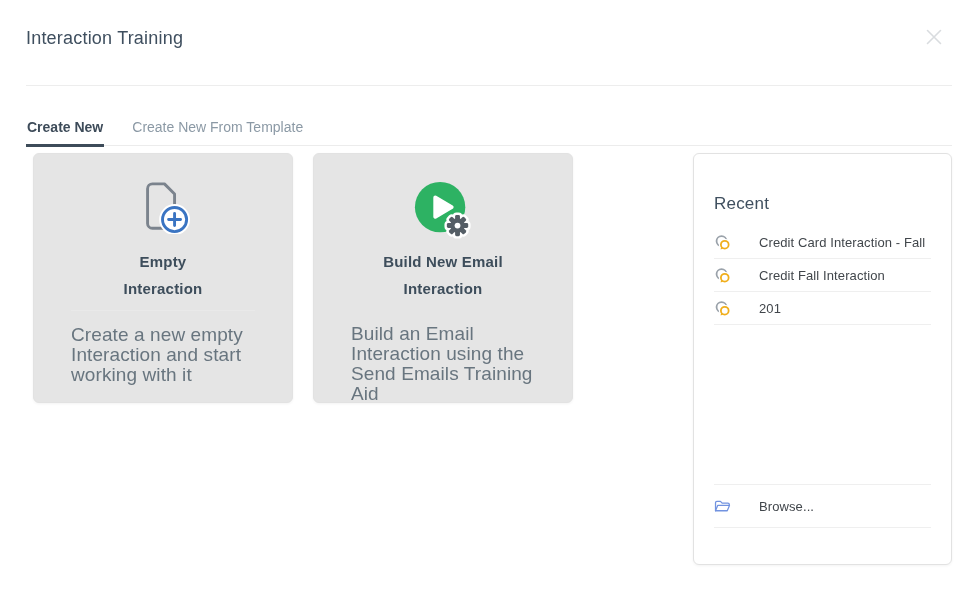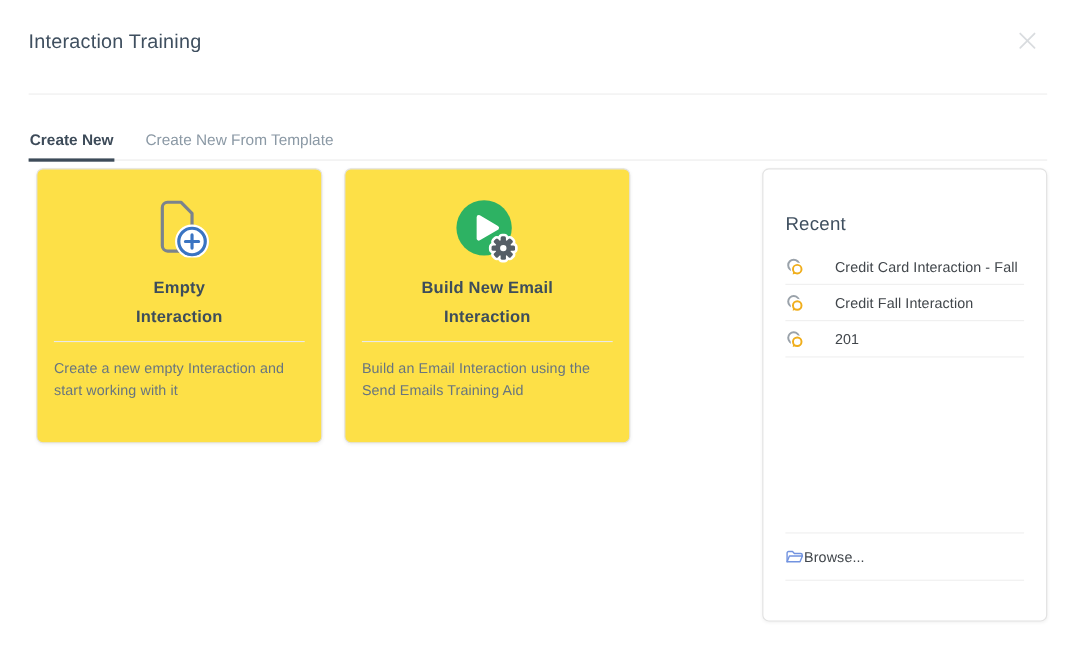--- a/index.html
+++ b/index.html
@@ -27,39 +27,39 @@
   }
   .tab {
     font-size:14px; padding:4px 1px 9px 1px; cursor:pointer; white-space:nowrap;
   }
   .tab.active {
     color:#3d4b59; font-weight:700; border-bottom:3px solid #3d4b59; margin-bottom:-2px;
   }
   .tab.inactive { color:#8b99a5; font-weight:400; }
   
   .card {
-    position:absolute; top:153px; width:260px; height:250px; background:#fde047;
+    position:absolute; top:153px; width:260px; height:250px; background:#e5e5e5;
     border:1px solid #e2e2e2; border-radius:6px;
     box-shadow:0 1px 3px rgba(0,0,0,.05);
     display:flex; flex-direction:column; align-items:center;
-    padding:0 15px; cursor:pointer;
+    padding:0 37px; cursor:pointer;
   }
   .card-1 { left:33px; }
   .card-2 { left:313px; }
   .card-icon-wrap {
     margin-top:26px; height:60px; display:flex; align-items:flex-start; justify-content:center;
   }
   .card-title {
     margin-top:8px; text-align:center; white-space:pre-line;
     font-size:15px; font-weight:700; color:#3d4d5b; line-height:27px; letter-spacing:.2px;
   }
   .card-divider { width:100%; height:1px; background:#e9e9e9; margin-top:8px; }
   .card-desc {
     margin-top:14px; width:100%; text-align:left;
-    font-size:13px; color:#68757f; line-height:20px; letter-spacing:.1px;
+    font-size:19px; color:#68757f; line-height:20px; letter-spacing:.1px;
   }
   
   .recent-panel {
     position:absolute; left:693px; top:153px; width:259px; height:412px; background:#fff;
     border:1px solid #e2e2e2; border-radius:6px;
     box-shadow:0 1px 3px rgba(0,0,0,.05);
     display:flex; flex-direction:column; padding:16px 20px;
   }
   .recent-heading {
     margin-top:24px; font-size:17px; font-weight:500; color:#3f4f5f; letter-spacing:.2px;
@@ -67,21 +67,21 @@
   .recent-list { margin-top:12px; }
   .recent-row {
     height:33px; display:flex; align-items:center; gap:28px;
     border-bottom:1px solid #efefef; cursor:pointer;
   }
   .recent-row-label, .browse-label {
     font-size:13px; color:#41464b; font-weight:400; letter-spacing:.1px;
   }
   .recent-spacer { flex:1; }
   .browse-row {
-    height:44px; display:flex; align-items:center; gap:0;
+    height:44px; display:flex; align-items:center; gap:28px;
     border-top:1px solid #efefef; border-bottom:1px solid #efefef;
     margin-bottom:20px; cursor:pointer;
   }
   .icon16 { width:17px; height:17px; flex:0 0 auto; display:block; }
 </style>
 </head>
 <body>
 
 <div class="dlg-title">Interaction Training</div>
 

